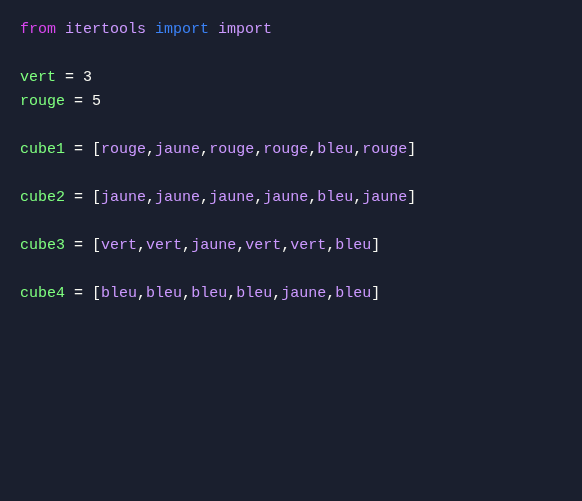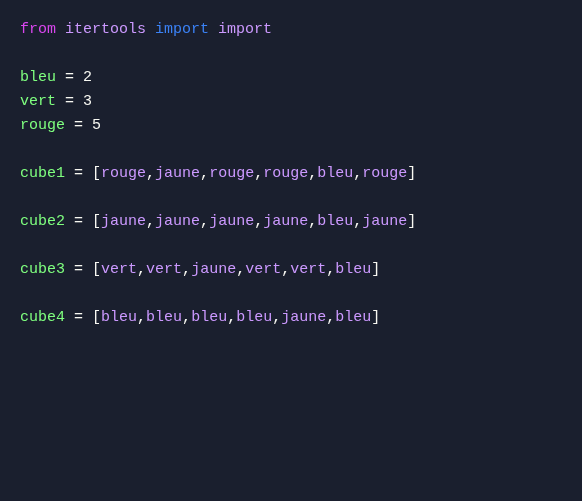--- a/index.html
+++ b/index.html
@@ -50,21 +50,20 @@
   </style>
 </head>
 <body>
 
 <div class="code-block">
 
   <span class="line"><span class="kw-from">from</span> <span class="color-yel">itertools</span> <span class="kw-import">import</span> <span class="color-yel">import</span></span>
 
   <span class="blank"></span>
 
-  <span class="line"><span class="var-name">bleu</span> <span class="op">= </span><span class="num">2</span></span>
   <span class="line"><span class="var-name">vert</span> <span class="op">= </span><span class="num">3</span></span>
   <span class="line"><span class="var-name">rouge</span> <span class="op">= </span><span class="num">5</span></span>
 
   <span class="blank"></span>
 
   <span class="line"><span class="var-name">cube1</span> <span class="op">= </span><span class="bracket">[</span><span class="color-red">rouge</span><span class="comma">,</span><span class="color-yel">jaune</span><span class="comma">,</span><span class="color-red">rouge</span><span class="comma">,</span><span class="color-red">rouge</span><span class="comma">,</span><span class="color-blu">bleu</span><span class="comma">,</span><span class="color-red">rouge</span><span class="bracket">]</span></span>
 
   <span class="blank"></span>
 
   <span class="line"><span class="var-name">cube2</span> <span class="op">= </span><span class="bracket">[</span><span class="color-yel">jaune</span><span class="comma">,</span><span class="color-yel">jaune</span><span class="comma">,</span><span class="color-yel">jaune</span><span class="comma">,</span><span class="color-yel">jaune</span><span class="comma">,</span><span class="color-blu">bleu</span><span class="comma">,</span><span class="color-yel">jaune</span><span class="bracket">]</span></span>

